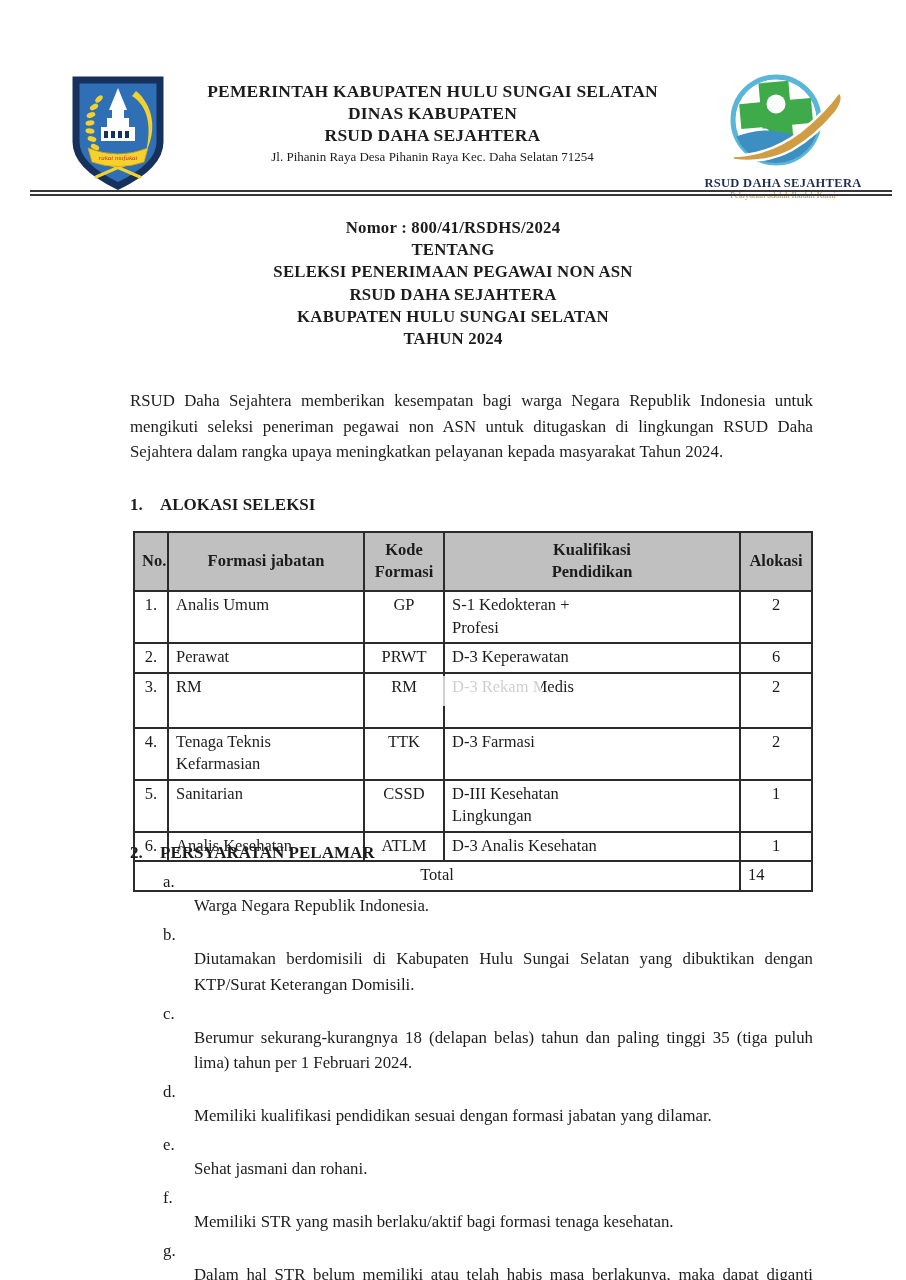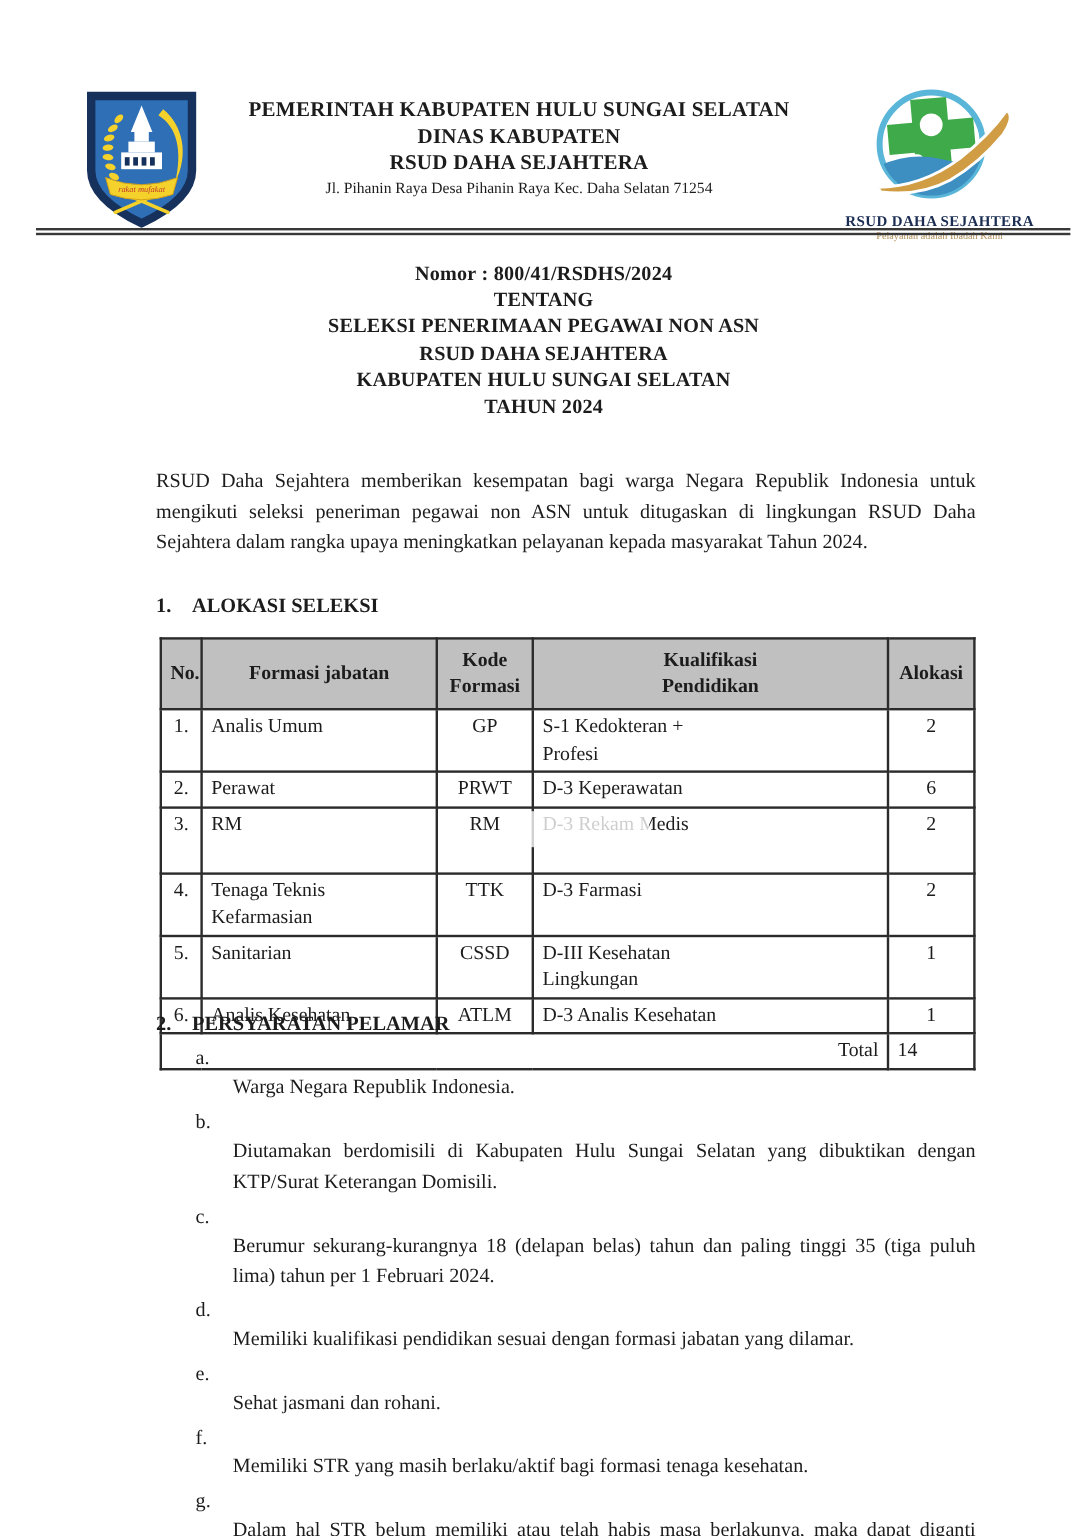--- a/index.html
+++ b/index.html
@@ -132,21 +132,21 @@
     background: #c0c0c0;
     font-weight: bold;
     text-align: center;
     vertical-align: middle;
     height: 52px;
   }
   table.formasi td { vertical-align: top; }
   td.c-no, td.c-kode, td.c-alok { text-align: center; }
   td.c-formasi, td.c-kual { text-align: left; }
   tr.row-tall td { height: 48px; }
-  td.total-label { text-align: right; }
+  td.total-label { text-align: center; }
   td.total-value { text-align: left; }
 
   .scan-artifact {
     position: absolute;
     left: 417px;
     top: 676px;
     width: 124px;
     height: 30px;
     background: rgba(255, 255, 255, 0.78);
     pointer-events: none;

